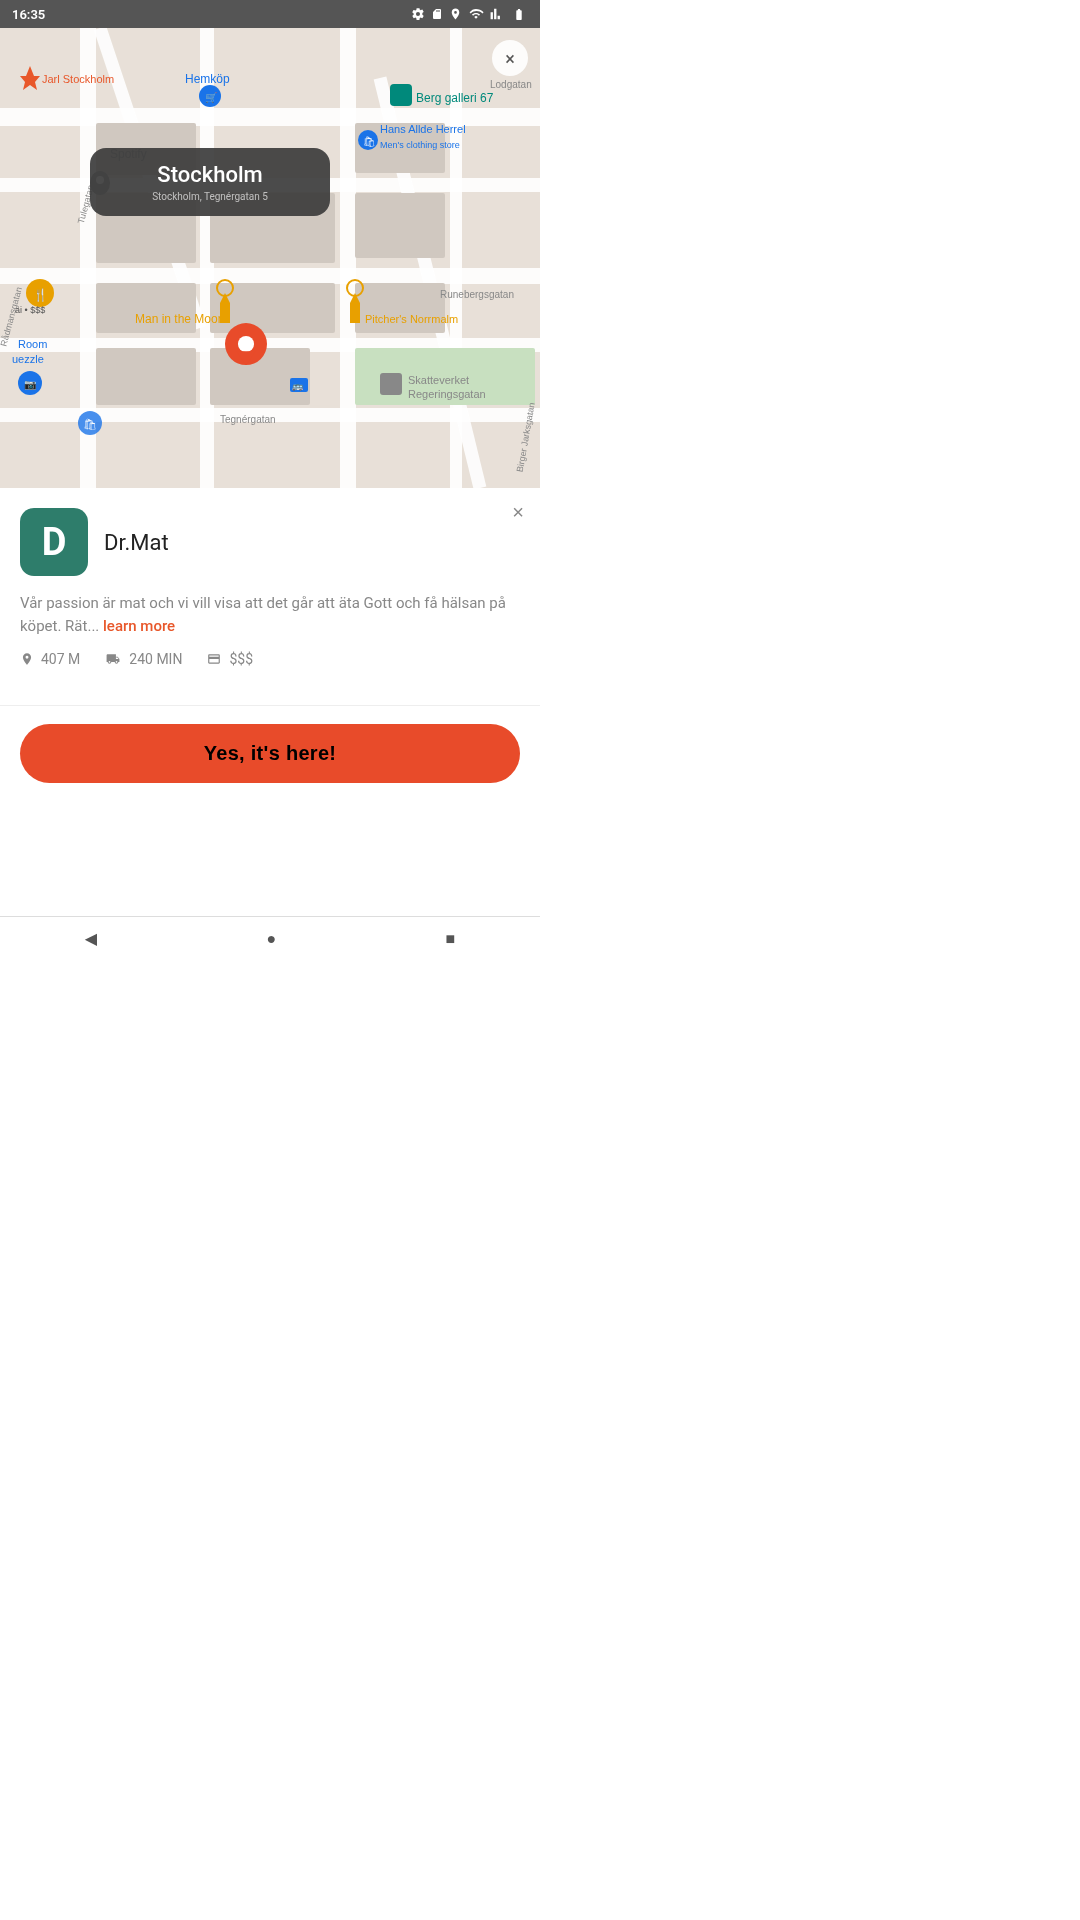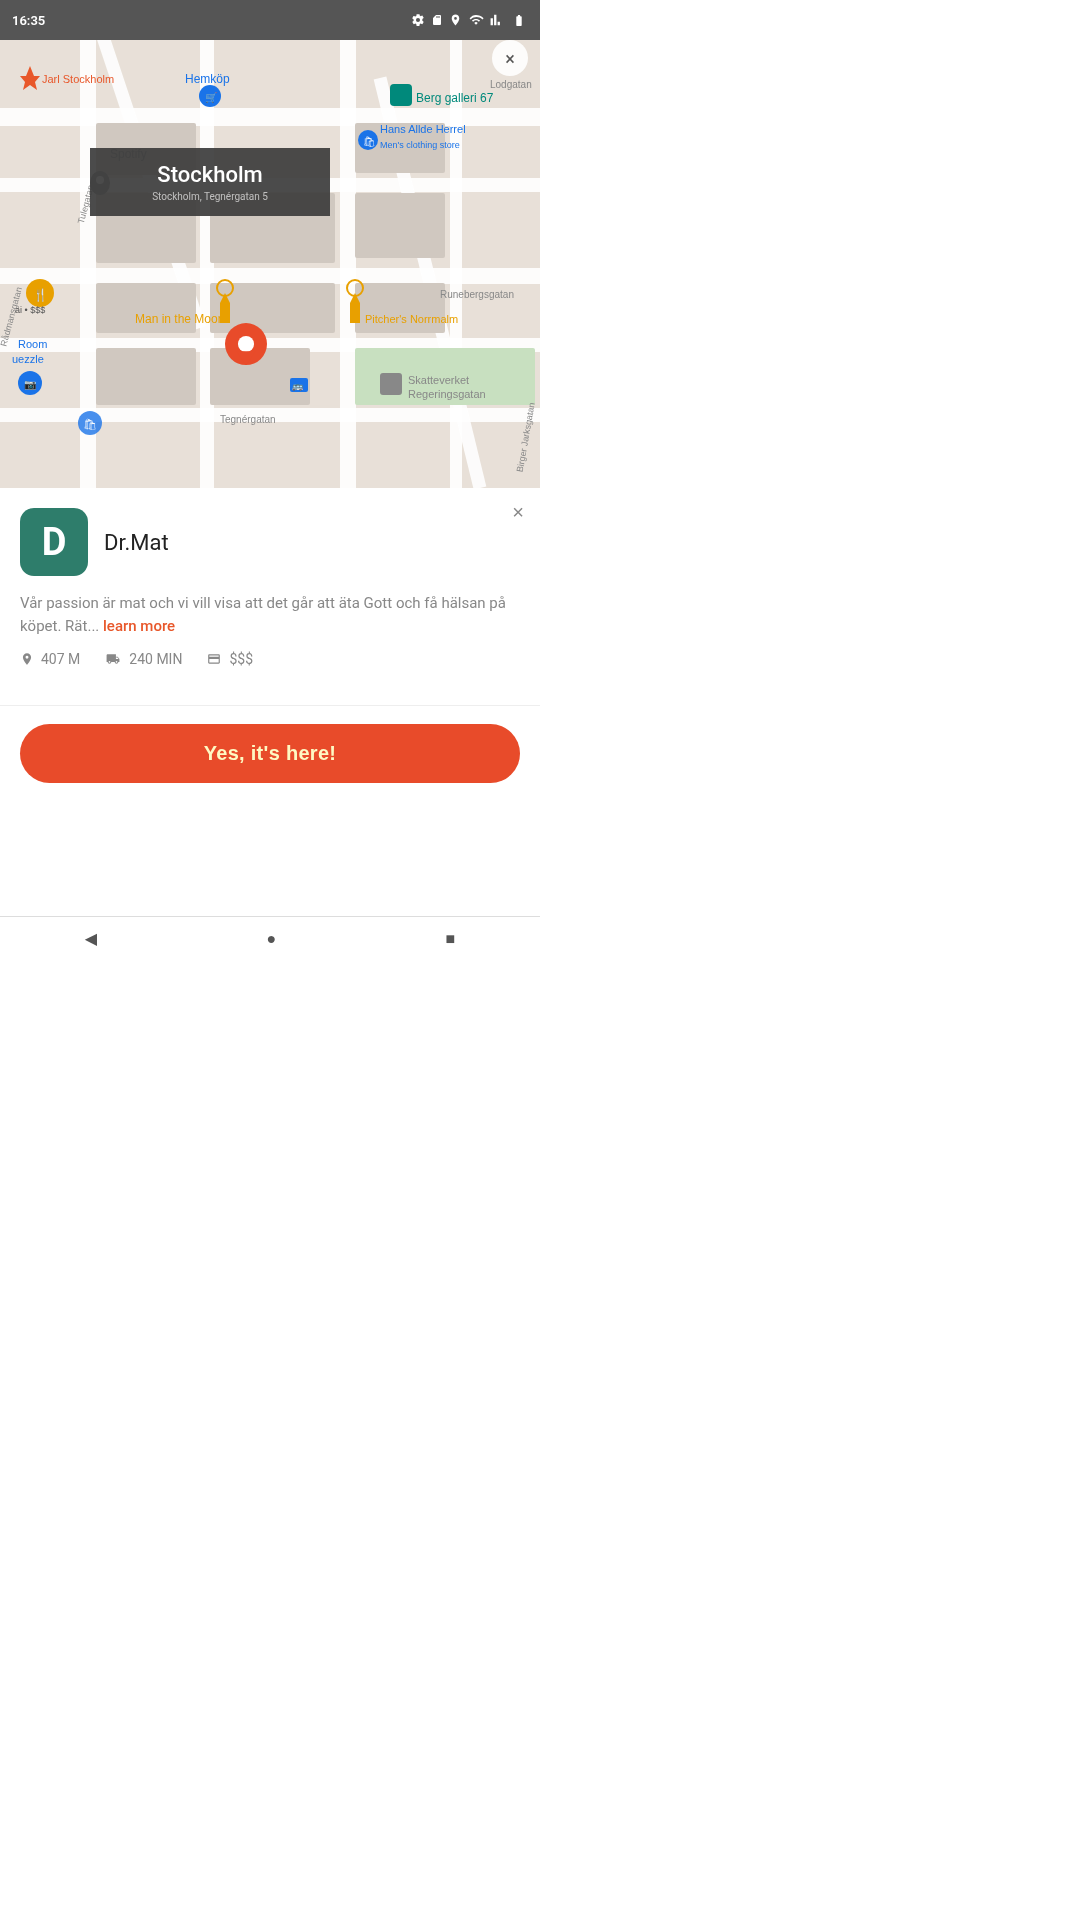--- a/index.html
+++ b/index.html
@@ -11,21 +11,21 @@
       font-family: 'Roboto', Arial, sans-serif;
       background: #fff;
       overflow: hidden;
       position: relative;
     }
 
     
     .status-bar {
       position: absolute;
       top: 0; left: 0; right: 0;
-      height: 40px;
+      height: 28px;
       background: #555;
       display: flex;
       align-items: center;
       justify-content: space-between;
       padding: 0 12px;
       z-index: 100;
     }
     .status-time {
       color: #fff;
       font-size: 13px;
@@ -73,21 +73,21 @@
       font-size: 18px;
       color: #555;
     }
 
     
     .map-tooltip {
       position: absolute;
       top: 120px;
       left: 90px;
       background: rgba(60,60,60,0.92);
-      border-radius: 0;
+      border-radius: 16px;
       padding: 14px 22px;
       z-index: 10;
       min-width: 240px;
     }
     .map-tooltip-title {
       color: #fff;
       font-size: 22px;
       font-weight: 500;
       text-align: center;
     }
@@ -210,21 +210,21 @@
       padding: 18px 20px;
       background: #fff;
     }
 
     .cta-button {
       width: 100%;
       background: #e84b2a;
       border: none;
       border-radius: 30px;
       padding: 18px 0;
-      color: #fef9c3;
+      color: #000000;
       font-size: 20px;
       font-weight: 600;
       cursor: pointer;
       letter-spacing: 0.3px;
     }
 
     
     .nav-bar {
       position: absolute;
       bottom: 0; left: 0; right: 0;

